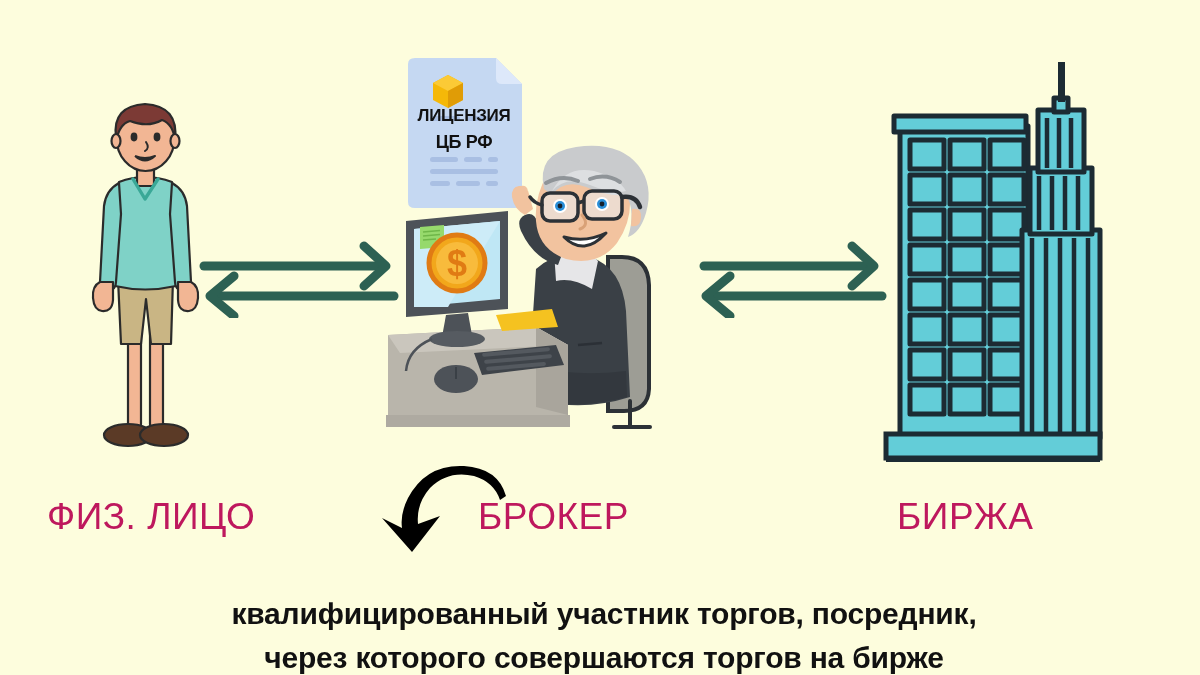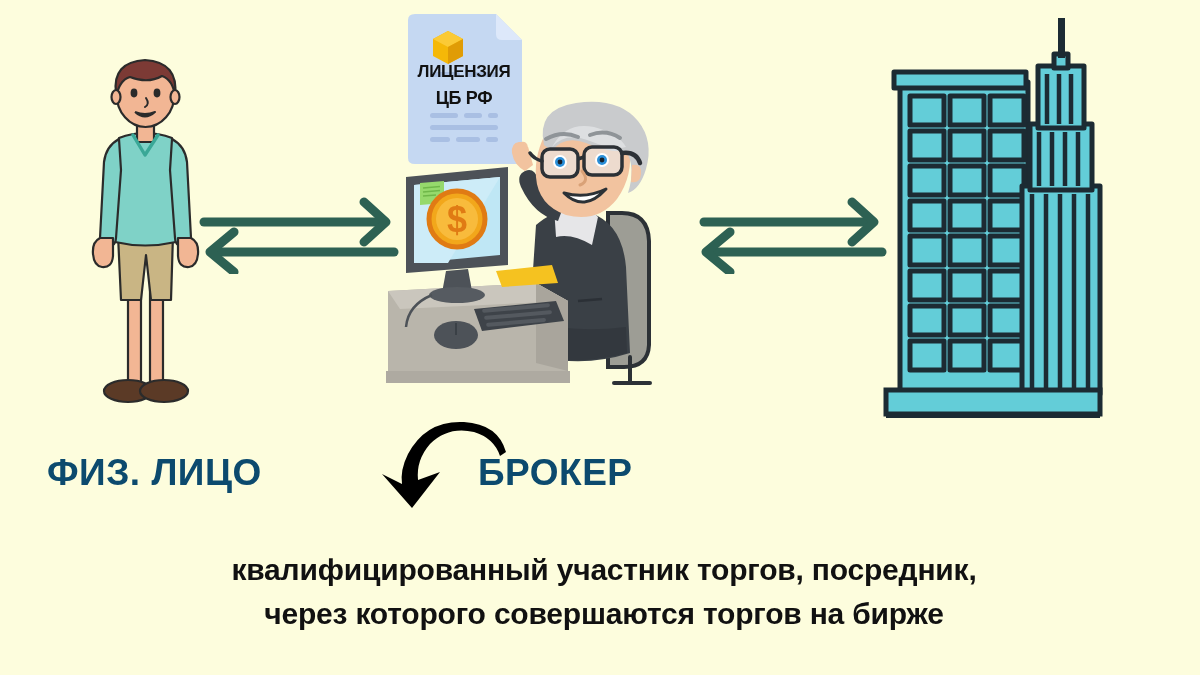--- a/index.html
+++ b/index.html
@@ -2,21 +2,21 @@
 <html><head>
 <meta charset="utf-8">
 <style>
   * { margin:0; padding:0; box-sizing:border-box; }
   html,body { width:1200px; height:675px; overflow:hidden; }
   body {
     background:#fdfddd;
     font-family:"Liberation Sans", sans-serif;
     position:relative;
   }
-  .stage { position:absolute; inset:0; }
+  .stage { position:absolute; inset:0;margin-top:44px; }
 
   
   .abs { position:absolute; }
 
   
   .person { left:78px; top:50px; width:135px; height:360px; }
 
   
   .license { left:398px; top:12px; width:132px; height:158px; }
   .license-text {
@@ -33,22 +33,22 @@
   
   .building { left:878px; top:18px; width:230px; height:402px; }
 
   
   .arrow-pair-left { left:196px; top:196px; width:206px; height:78px; }
   .arrow-pair-right { left:692px; top:196px; width:198px; height:78px; }
 
   
   .label {
     position:absolute;
-    font-weight:bold;
-    color:#0c4a6e;
+    font-weight:normal;
+    color:#be185d;
     font-size:37px;
     letter-spacing:0.5px;
     white-space:nowrap;
   }
   .label-person   { left:47px;  top:452px; }
   .label-broker   { left:478px; top:452px; }
   .label-exchange { left:897px; top:452px; }
 
   .curve-arrow { left:378px; top:418px; width:132px; height:90px; }
 
@@ -324,19 +324,20 @@
 
   <div class="abs curve-arrow">
     <svg viewBox="0 0 132 90" width="132" height="90">
       <path d="M128 34 Q120 6 86 4 Q48 2 30 36 Q22 52 24 66
                L4 56 L34 90 L62 54 L40 62 Q38 42 52 26 Q70 8 96 14 Q116 20 122 38 Z" fill="#000000"></path>
     </svg>
   </div>
 
   <div class="label label-person">ФИЗ. ЛИЦО</div>
   <div class="label label-broker">БРОКЕР</div>
+  <div class="label label-exchange">БИРЖА</div>
 
   <div class="caption">
     <span class="line">квалифицированный участник торгов, посредник,</span>
     <span class="line">через которого совершаются торгов на бирже</span>
   </div>
 
 </div>
 
 </body></html>

